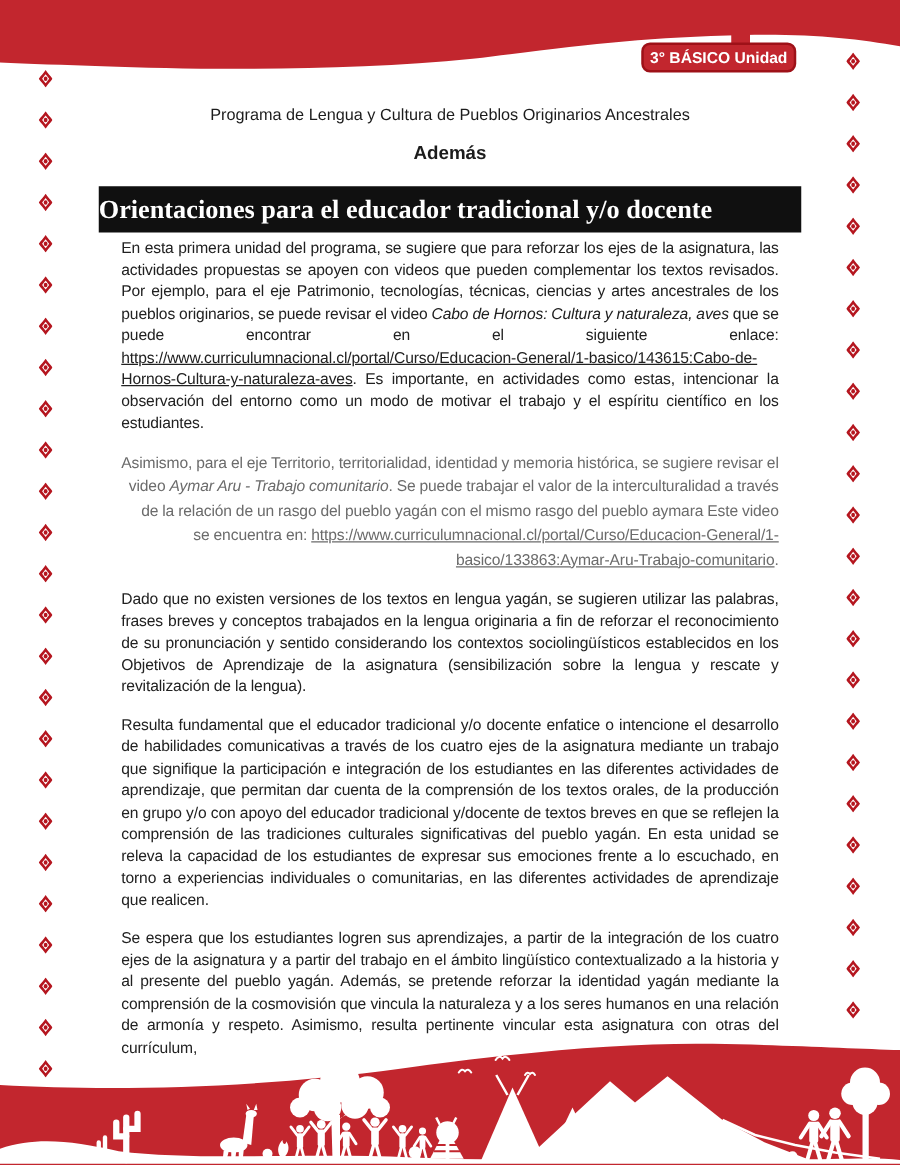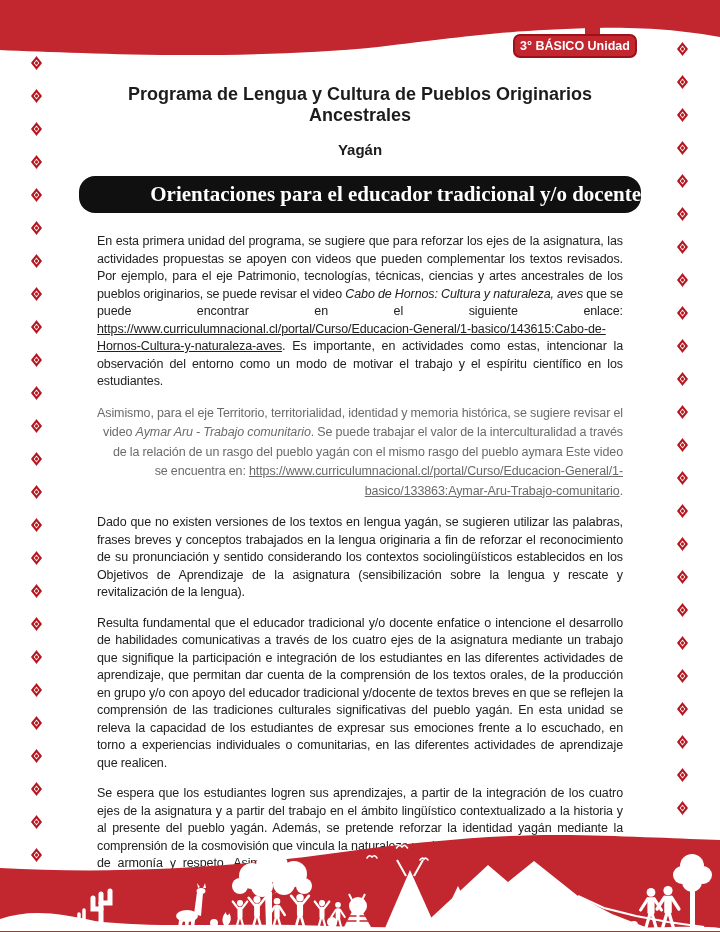--- a/index.html
+++ b/index.html
@@ -23,28 +23,28 @@
     background:var(--accent);border:2px solid #9E1118;border-radius:7px;
     color:#fff;font-size:12.5px;font-weight:bold;text-align:center;line-height:20px;
   }
   
   .diamond-col{position:absolute;display:flex;flex-direction:column;gap:19px;}
   .diamond-col.left{left:31px;top:56px;}
   .diamond-col.right{left:677px;top:42px;}
   .diamond{display:block;}
   
   .content{position:absolute;left:97px;width:526px;top:0;}
-  .program-title{margin:84px 0 0;font-size:18px;font-weight:700;color:#1c1c1c;text-align:center;letter-spacing:0;}
+  .program-title{margin:84px 0 0;font-size:13px;font-weight:400;color:#1c1c1c;text-align:center;letter-spacing:0;}
   .language-title{margin:15px 0 0;font-size:15px;font-weight:700;color:#1c1c1c;text-align:center;}
   .section-banner{
     margin:18px -18px 4px;height:37px;line-height:37px;background:var(--banner);
-    color:#fff;text-align:right;font-family:"Liberation Serif",serif;
-    font-weight:bold;font-size:21px;border-radius:16px;
+    color:#fff;text-align:left;font-family:"Liberation Serif",serif;
+    font-weight:bold;font-size:21px;
   }
-  .paragraphs{margin-top:20px;}
+  .paragraphs{margin-top:4px;}
   .para{margin:0 0 13px;font-size:12.5px;letter-spacing:-0.1px;word-spacing:-0.2px;}
   .para.dark{color:var(--body);line-height:17.5px;}
   .para.muted{color:var(--muted);line-height:19.5px;}
   .align-justify{text-align:justify;}
   .align-left{text-align:right;}
   .seg-i{font-style:italic;}
   .seg-u{text-decoration:underline;cursor:pointer;}
   
   .footer-art{position:absolute;left:0;bottom:0;display:block;}
 </style>
@@ -306,21 +306,21 @@
       </svg>
       <svg class="diamond" width="11" height="14" viewBox="0 0 11 14">
         <path d="M5.5 0C7 2.4 9.4 4.7 11 7 9.4 9.3 7 11.6 5.5 14 4 11.6 1.6 9.3 0 7 1.6 4.7 4 2.4 5.5 0Z" fill="#B5161F"></path>
         <path d="M5.5 3.4 8.3 7 5.5 10.6 2.7 7Z" fill="#fff"></path>
         <ellipse cx="5.5" cy="7" rx="1.5" ry="1.8" fill="#B5161F"></ellipse>
       </svg>
     </div>
 
   <div class="content">
     <h1 class="program-title">Programa de Lengua y Cultura de Pueblos Originarios Ancestrales</h1>
-    <h2 class="language-title">Yagán</h2>
+    <h2 class="language-title">Además</h2>
     <div class="section-banner">
       <span>Orientaciones para el educador tradicional y/o docente</span>
     </div>
     <div class="paragraphs">
         <p class="para dark align-justify"><span class="seg-n">En esta primera unidad del programa, se sugiere que para reforzar los ejes de la asignatura, las actividades propuestas se apoyen con videos que pueden complementar los textos revisados. Por ejemplo, para el eje Patrimonio, tecnologías, técnicas, ciencias y artes ancestrales de los pueblos originarios, se puede revisar el video </span><span class="seg-i">Cabo de Hornos: Cultura y naturaleza, aves</span><span class="seg-n"> que se puede encontrar en el siguiente enlace: </span><span class="seg-u">https://www.curriculumnacional.cl/portal/Curso/Educacion-General/1-basico/143615:Cabo-de-Hornos-Cultura-y-naturaleza-aves</span><span class="seg-n">. Es importante, en actividades como estas, intencionar la observación del entorno como un modo de motivar el trabajo y el espíritu científico en los estudiantes.</span></p>
         <p class="para muted align-left"><span class="seg-n">Asimismo, para el eje Territorio, territorialidad, identidad y memoria histórica, se sugiere revisar el video </span><span class="seg-i">Aymar Aru - Trabajo comunitario</span><span class="seg-n">. Se puede trabajar el valor de la interculturalidad a través de la relación de un rasgo del pueblo yagán con el mismo rasgo del pueblo aymara Este video se encuentra en: </span><span class="seg-u">https://www.curriculumnacional.cl/portal/Curso/Educacion-General/1-basico/133863:Aymar-Aru-Trabajo-comunitario</span><span class="seg-n">.</span></p>
         <p class="para dark align-justify"><span class="seg-n">Dado que no existen versiones de los textos en lengua yagán, se sugieren utilizar las palabras, frases breves y conceptos trabajados en la lengua originaria a fin de reforzar el reconocimiento de su pronunciación y sentido considerando los contextos sociolingüísticos establecidos en los Objetivos de Aprendizaje de la asignatura (sensibilización sobre la lengua y rescate y revitalización de la lengua).</span></p>
         <p class="para dark align-justify"><span class="seg-n">Resulta fundamental que el educador tradicional y/o docente enfatice o intencione el desarrollo de habilidades comunicativas a través de los cuatro ejes de la asignatura mediante un trabajo que signifique la participación e integración de los estudiantes en las diferentes actividades de aprendizaje, que permitan dar cuenta de la comprensión de los textos orales, de la producción en grupo y/o con apoyo del educador tradicional y/docente de textos breves en que se reflejen la comprensión de las tradiciones culturales significativas del pueblo yagán. En esta unidad se releva la capacidad de los estudiantes de expresar sus emociones frente a lo escuchado, en torno a experiencias individuales o comunitarias, en las diferentes actividades de aprendizaje que realicen.</span></p>
         <p class="para dark align-justify"><span class="seg-n">Se espera que los estudiantes logren sus aprendizajes, a partir de la integración de los cuatro ejes de la asignatura y a partir del trabajo en el ámbito lingüístico contextualizado a la historia y al presente del pueblo yagán. Además, se pretende reforzar la identidad yagán mediante la comprensión de la cosmovisión que vincula la naturaleza y a los seres humanos en una relación de armonía y respeto. Asimismo, resulta pertinente vincular esta asignatura con otras del currículum,</span></p>
       </div>

